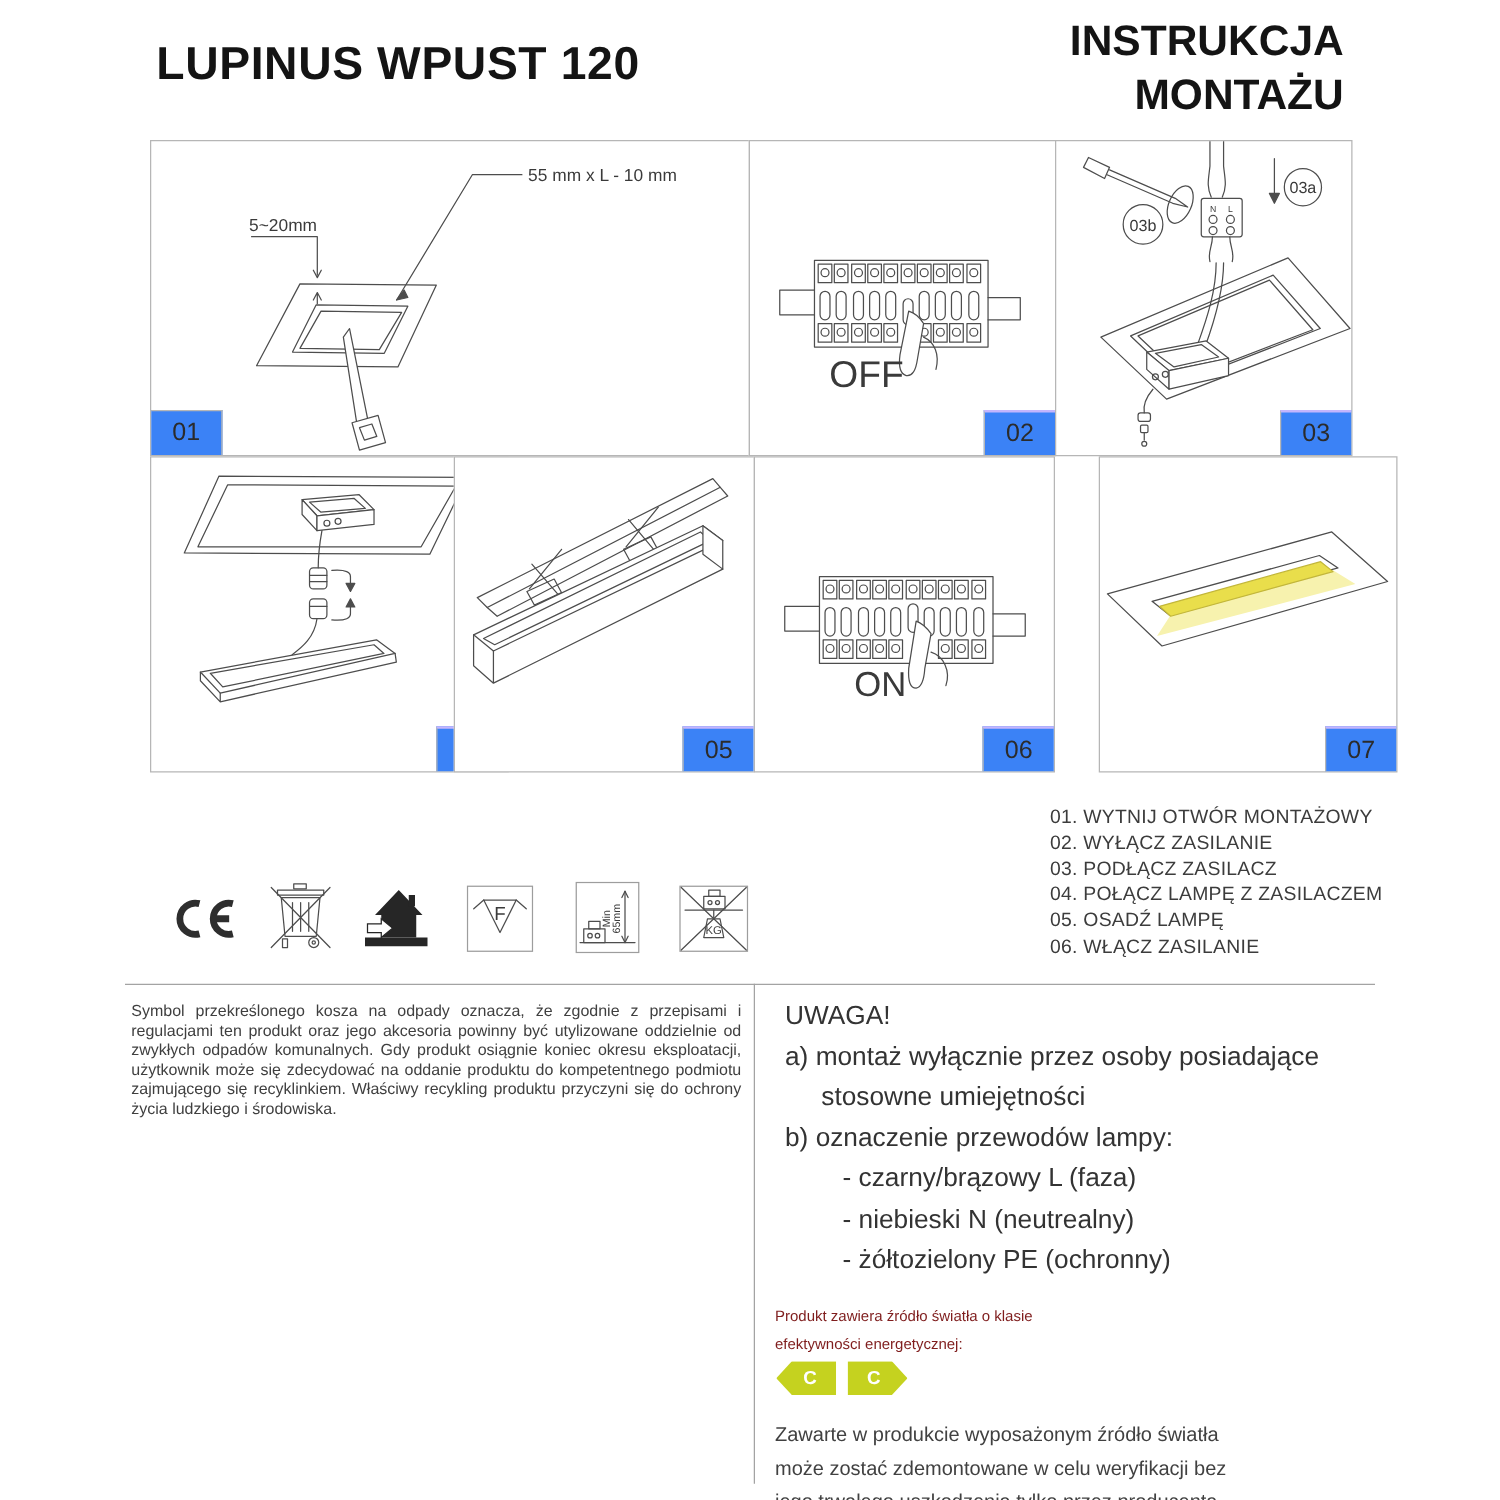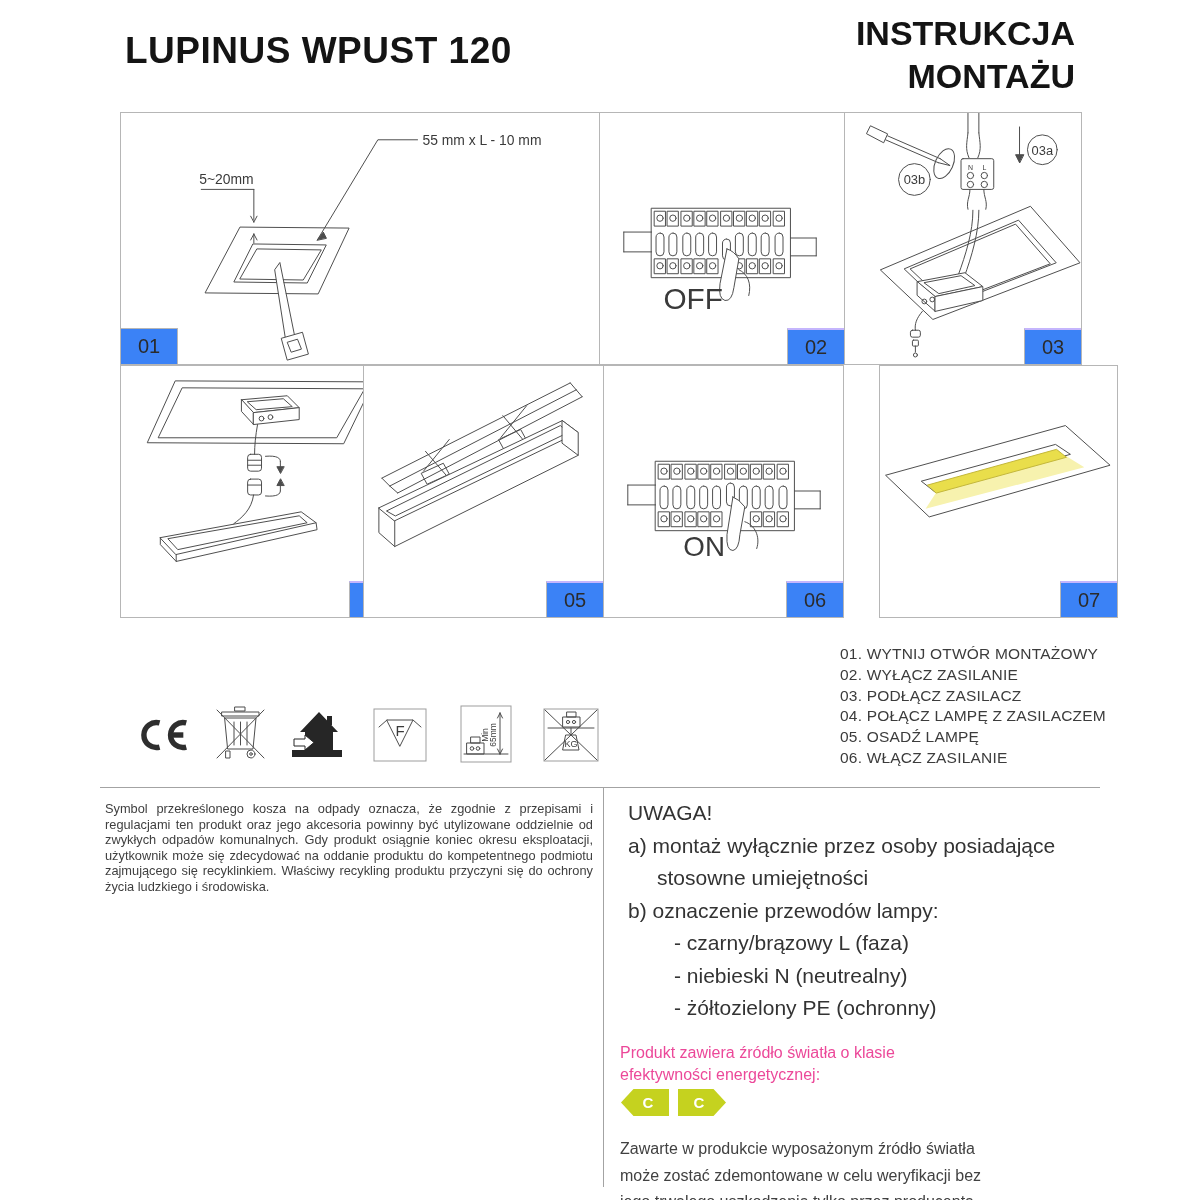--- a/index.html
+++ b/index.html
@@ -28,21 +28,21 @@
   .hline{left:100px;top:787px;width:1000px;height:1px;background:#a3a3a3;}
   .vline{left:603px;top:787px;width:1px;height:400px;background:#a3a3a3;}
   
   .recycle{left:105px;top:801px;width:488px;font-size:12.8px;line-height:15.6px;
            text-align:justify;color:#3f3f3f;}
   
   .warning{left:628px;top:797px;font-size:21px;line-height:32.5px;color:#333;}
   .warning .ind1{padding-left:29px;}
   .warning .ind2{padding-left:46px;}
   
-  .energy-intro{left:620px;top:1042px;font-size:16px;line-height:22px;color:#ec4899;}
+  .energy-intro{left:620px;top:1042px;font-size:12px;line-height:22px;color:#7f1d1d;}
   .badges{left:621px;top:1089px;display:flex;gap:9px;}
   .badge{width:48px;height:27px;background:#c5d21f;color:#fff;font-weight:bold;font-size:15px;
          display:flex;align-items:center;justify-content:center;}
   .badge-left{clip-path:polygon(26% 0,100% 0,100% 100%,26% 100%,0 50%);padding-left:6px;box-sizing:border-box;}
   .badge-right{clip-path:polygon(0 0,74% 0,100% 50%,74% 100%,0 100%);padding-right:6px;box-sizing:border-box;}
   .energy-note{left:620px;top:1136px;width:380px;font-size:16px;line-height:26.5px;color:#414141;}
 </style>
 </head>
 <body>
 

